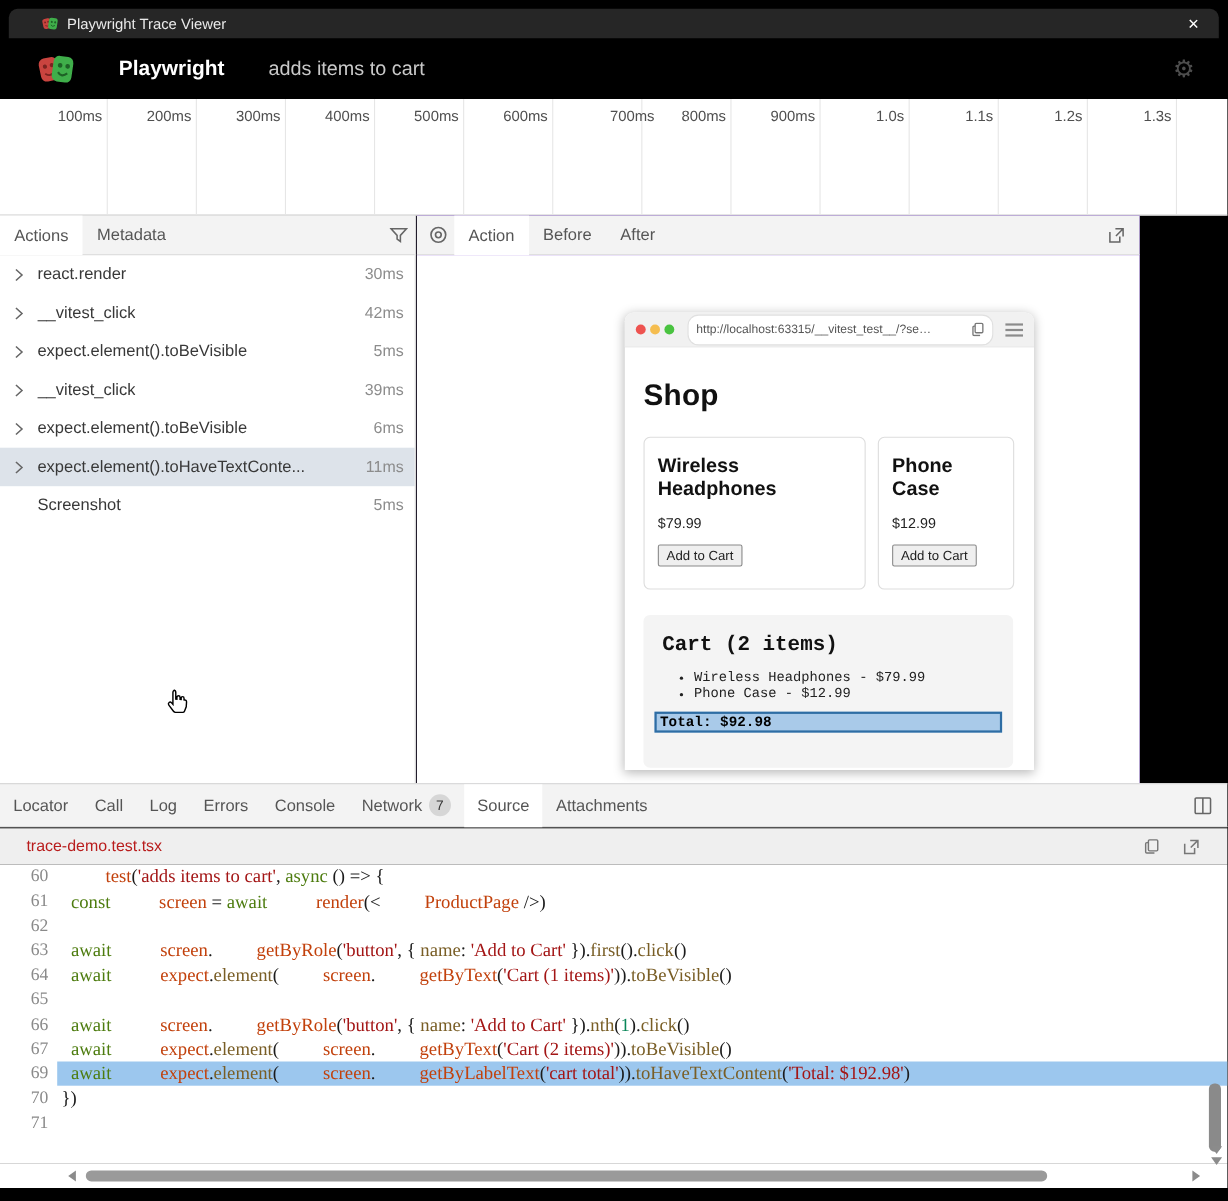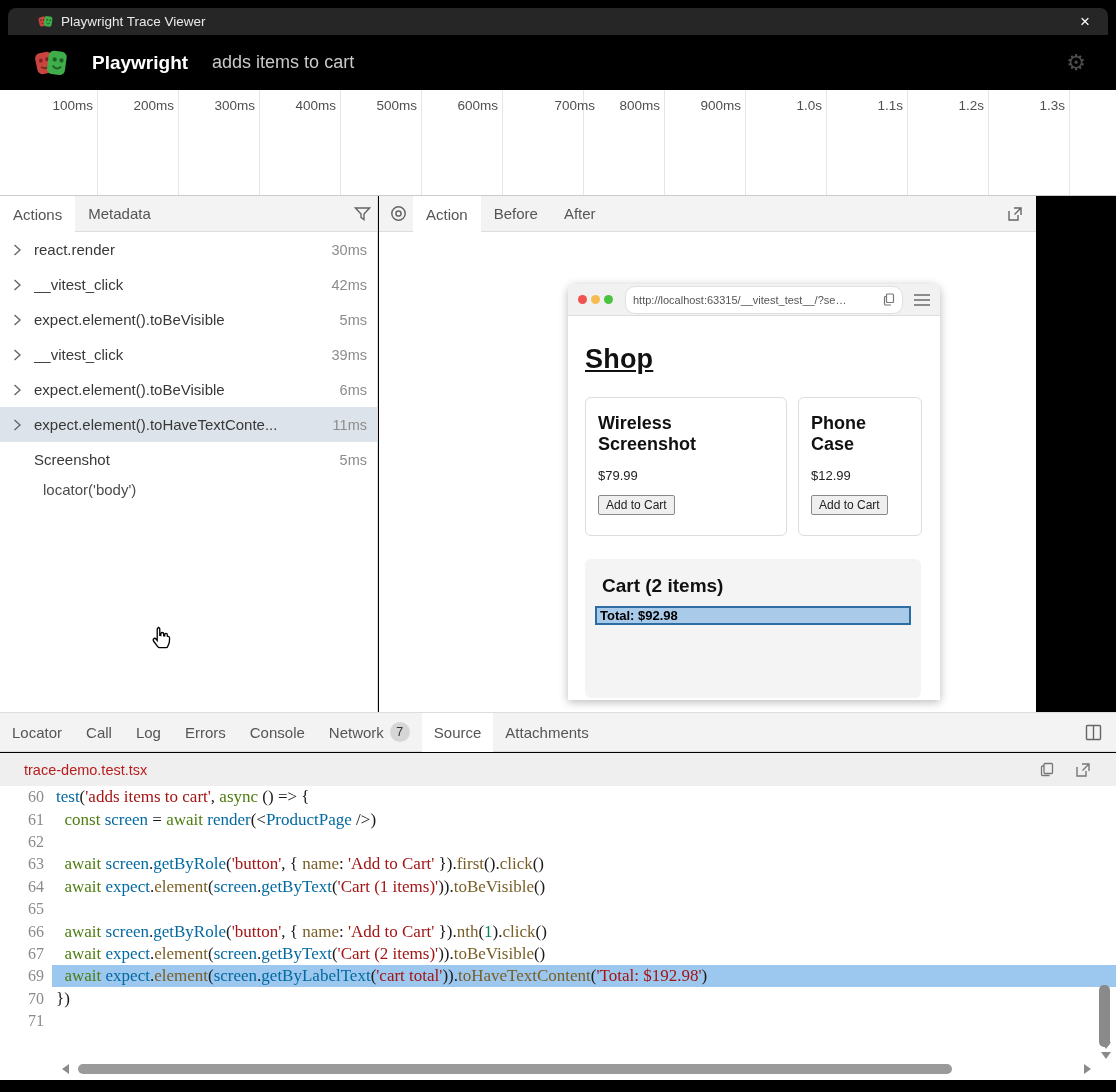--- a/index.html
+++ b/index.html
@@ -8,21 +8,21 @@
 
   
   .titlebar { position:absolute; left:8px; top:8px; right:8px; height:27px; background:#262626;
     border-radius:8px 8px 0 0; display:flex; align-items:center; padding:0 12px; }
   .titlebar .tb-icon { width:15px; height:15px; margin:0 8px 0 18px; }
   .titlebar .tb-text { color:#e9e9e9; font-size:13.5px; }
   .titlebar .tb-close { margin-left:auto; color:#fff; font-size:17px; width:22px; text-align:center; cursor:default; }
 
   
   .appheader { position:absolute; left:0; top:35px; width:1116px; height:55px; background:#000;
-    display:flex; align-items:center; }
+    display:flex; align-items:center;gap:16px; }
   .appheader .logo { width:34px; height:34px; margin-left:34px; }
   .appheader .app-name { color:#fff; font-size:19px; font-weight:bold; margin-left:24px; }
   .appheader .test-title { color:#c9c9c9; font-size:18px; margin-left:24px; }
   .appheader .gear { margin-left:auto; margin-right:30px; color:#4d4d4d; font-size:22px; line-height:22px; }
 
   
   .timeline { position:absolute; left:0; top:90px; width:1116px; height:106px; background:#fff; border-bottom:1px solid #ccc; overflow:hidden; }
   .tl-line { position:absolute; top:0; width:1px; height:106px; background:#e6e6e6; }
   .tl-label { position:absolute; top:8px; font-size:13.5px; color:#4f4f4f; text-align:right; width:70px; }
 
@@ -50,28 +50,28 @@
     border-radius:8px 8px 0 0; box-shadow:0 2px 10px rgba(0,0,0,.28); }
   .chrome { height:32px; background:#f1f1f1; border-radius:8px 8px 0 0; border-bottom:1px solid #ddd;
     display:flex; align-items:center; padding:0 10px; }
   .dot { width:9px; height:9px; border-radius:50%; margin-right:4px; }
   .url-pill { margin-left:8px; width:278px; height:20px; background:#fff; border:1px solid #e0e0e0; border-radius:10px;
     display:flex; align-items:center; padding:13px 7px; }
   .url-text { font-size:11px; color:#555; white-space:nowrap; overflow:hidden; flex:1; }
   .hamburger { margin-left:auto; display:flex; flex-direction:column; gap:3px; }
   .hamburger div { width:16px; height:2px; background:#8b8b8b; }
   .page { padding:28px 17px 0 17px; }
-  .shop-title { font-size:27px; font-weight:bold; color:#111; letter-spacing:0.2px;text-decoration:underline; }
+  .shop-title { font-size:27px; font-weight:bold; color:#111; letter-spacing:0.2px; }
   .products { display:flex; gap:11px; margin-top:22px; }
   .p-card { border:1px solid #ddd; border-radius:6px; padding:15px 12px; height:139px; }
   .p-card.c0 { width:202px; } .p-card.c1 { width:124px; }
   .p-name { font-size:18px; font-weight:bold; color:#111; line-height:1.18; }
   .p-price { font-size:13px; color:#222; margin-top:13px; }
   .p-btn { margin-top:12px; font-size:12px; color:#222; background:#efefef; border:1px solid #8a8a8a; border-radius:2px; padding:2px 7px; display:inline-block; }
-  .cart { margin-top:23px; width:336px; height:139px; background:#f4f4f4; border-radius:6px; padding:16px 10px 0 10px; }
+  .cart { margin-top:23px; width:336px; height:139px; background:#f4f4f4; border-radius:6px; padding:16px 10px 0 10px;font-family:Liberation Mono, monospace; }
   .cart-title { font-size:19px; font-weight:bold; color:#111; padding-left:7px; }
   .cart ul { margin:12px 0 0 36px; font-size:12.5px; color:#222; }
   .cart li { margin-bottom:1px; }
   .cart-total { margin-top:9px; height:19px; background:#a9cae9; border:2px solid #2e6da4; font-size:13px; font-weight:bold; color:#000;
     display:flex; align-items:center; padding:0 3px; }
 
   
   .bottom-tabs { position:absolute; left:0; top:712px; width:1116px; height:40px; background:#f3f3f3;
     border-top:1px solid #ddd; border-bottom:1px solid #ddd; display:flex; align-items:stretch; }
   .bottom-tabs .tab { padding:0 12px; }
@@ -80,21 +80,21 @@
   .file-bar { position:absolute; left:0; top:753px; width:1116px; height:33px; background:#efefef; display:flex; align-items:center; }
   .file-name { font-size:14.5px; color:#b91c1c; margin-left:24px; }
   .file-bar .icons { margin-left:auto; display:flex; gap:6px; margin-right:18px; }
 
   .source { position:absolute; left:0; top:786px; width:1116px; height:272px; background:#fff; overflow:hidden;
     font-family:Liberation Serif, serif; font-size:17px; }
   .code-line { position:relative; height:22.4px; display:flex; align-items:center; white-space:pre; }
   .code-line .gut { width:44px; text-align:right; color:#8a8a8a; flex:none; font-size:16px; z-index:2; }
   .code-line .code { padding-left:12px; z-index:2; }
   .code-line .hl-bg { position:absolute; left:52px; right:0; top:0; bottom:1px; background:#9cc7ee; z-index:1; }
-  .tk-kw { color:#4d7c0f; } .tk-id { color:#0369a1; } .tk-fn { color:#795e26; }
+  .tk-kw { color:#4d7c0f; } .tk-id { color:#c2410c;margin-left:40px; } .tk-fn { color:#795e26; }
   .tk-str { color:#a31515; } .tk-num { color:#098658; } .tk-pl { color:#1b1b1b; }
 
   
   .hscroll { position:absolute; left:0; top:1058px; width:1116px; height:22px; background:#fff; }
   .hthumb { position:absolute; left:78px; top:6px; width:874px; height:10px; background:#9a9a9a; border-radius:5px; }
   .arrow { position:absolute; width:0; height:0; }
   .arr-left { left:62px; top:6px; border-top:5px solid transparent; border-bottom:5px solid transparent; border-right:7px solid #8b8b8b; }
   .arr-right { left:1084px; top:6px; border-top:5px solid transparent; border-bottom:5px solid transparent; border-left:7px solid #8b8b8b; }
   .vthumb { position:absolute; left:1099px; top:985px; width:11px; height:62px; background:#8a8a8a; border-radius:5px; z-index:5; }
   .varr { position:absolute; left:1101px; width:0; height:0; border-left:5px solid transparent; border-right:5px solid transparent; border-top:7px solid #8b8b8b; z-index:5; }
@@ -239,21 +239,20 @@
             </svg>
           </span>
           <span class="a-name">expect.element().toHaveTextConte...</span>
           <span class="a-dur">11ms</span>
         </div>
         <div class="action-row">
           <span class="chev"></span>
           <span class="a-name">Screenshot</span>
           <span class="a-dur">5ms</span>
         </div>
-        <div class="action-sub">locator('body')</div>
       </div>
     <svg class="cursor-hand" width="22" height="24" viewBox="0 0 22 24">
       <path d="M8 1.5 c1.2 0 1.8 .8 1.8 2 v6 l1 .1 v-1.6 c0-1 .6-1.5 1.5-1.5 c.8 0 1.4 .5 1.4 1.5 v1.8 l1 .1 v-1.2 c0-.9 .5-1.4 1.3-1.4 c.8 0 1.3 .5 1.3 1.4 v1.5 l.9 .1 c.9 .1 1.4 .7 1.4 1.6 l-.3 4.6 l-1.6 4 c-.3 .8 -.8 1.1 -1.6 1.1 h-6.6 c-.8 0 -1.3-.3 -1.8-1 l-4.2-5.6 c-.6-.8 -.5-1.7 .2-2.3 c.7-.6 1.6-.5 2.3 .3 l1.2 1.4 v-10.9 c0-1.2 .6-2 1.8-2 z" fill="#fff" stroke="#000" stroke-width="1.3"></path>
     </svg>
   </div>
 
   <div class="right-panel">
     <div class="toolbar" id="snapshot-tabs">
       <div class="icon-btn" style="margin-left:4px;">
         <svg width="17" height="17" viewBox="0 0 17 17">
@@ -286,25 +285,29 @@
           </div>
           <div class="hamburger">
               <div></div>
               <div></div>
               <div></div>
             </div>
         </div>
         <div class="page">
           <div class="shop-title">Shop</div>
           <div class="products" id="products">
-              <div class="p-card c0"><div class="p-name">Wireless Screenshot</div><div class="p-price">$79.99</div><span class="p-btn">Add to Cart</span></div>
+              <div class="p-card c0"><div class="p-name">Wireless Headphones</div><div class="p-price">$79.99</div><span class="p-btn">Add to Cart</span></div>
               <div class="p-card c1"><div class="p-name">Phone Case</div><div class="p-price">$12.99</div><span class="p-btn">Add to Cart</span></div>
             </div>
           <div class="cart">
             <div class="cart-title">Cart (2 items)</div>
+            <ul id="cart-items">
+                <li>Wireless Headphones - $79.99</li>
+                <li>Phone Case - $12.99</li>
+              </ul>
             <div class="cart-total">Total: $92.98</div>
           </div>
         </div>
       </div>
     </div>
   </div>
 
   <div class="bottom-tabs" id="bottom-tabs">
     <div class="tab">
         <span>Locator</span>

